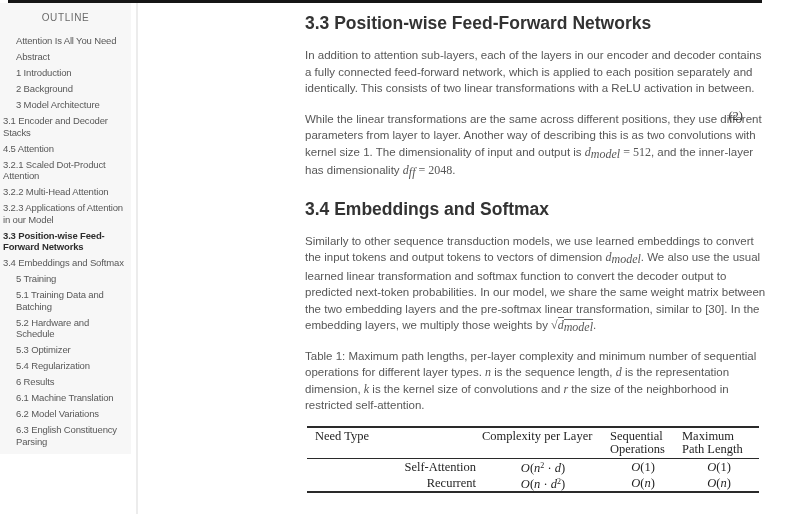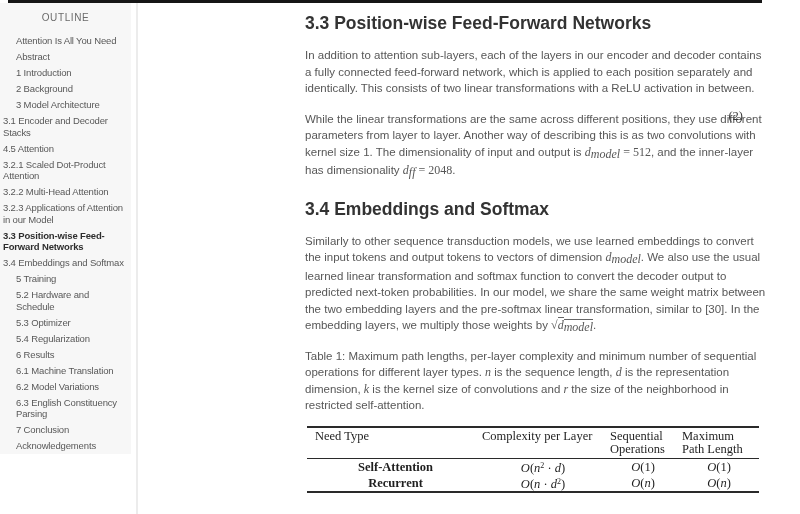--- a/index.html
+++ b/index.html
@@ -41,21 +41,21 @@
   .eq-num { position:absolute; right:28px; top:0; }
 
   
   table.cmp { border-collapse:collapse; width:452px; margin:4px 0 14px 2px;
               font-family:"Liberation Serif","DejaVu Serif",serif; font-size:12.5px; color:#1f1f1f;
               border-top:2px solid #2a2a2a; border-bottom:2px solid #2a2a2a; }
   table.cmp th { font-weight:normal; text-align:left; vertical-align:top;
                  padding:2px 3px 1px; border-bottom:1.5px solid #2a2a2a; line-height:1.1; }
   table.cmp th.h-layer { text-align:left; padding-left:8px; }
   table.cmp td { padding:0 3px; text-align:center; line-height:13.2px; }
-  table.cmp td.c-layer { text-align:center; padding-left:8px;font-weight:bold; }
+  table.cmp td.c-layer { text-align:right; padding-left:8px; }
   table.cmp .msup { font-size:8px; }
   .col-layer{width:172px;} .col-cx{width:128px;} .col-seq{width:72px;} .col-mpl{width:80px;}
 </style>
 </head>
 <body>
 
 <div class="top-border"></div>
 
 <div class="sidebar">
   <div class="sidebar-title">OUTLINE</div>
@@ -66,20 +66,21 @@
       <div class="oitem lvl0">2 Background</div>
       <div class="oitem lvl0">3 Model Architecture</div>
       <div class="oitem lvl2">3.1 Encoder and Decoder Stacks</div>
       <div class="oitem lvl2">4.5 Attention</div>
       <div class="oitem lvl2">3.2.1 Scaled Dot-Product Attention</div>
       <div class="oitem lvl2">3.2.2 Multi-Head Attention</div>
       <div class="oitem lvl2">3.2.3 Applications of Attention in our Model</div>
       <div class="oitem lvl2 active">3.3 Position-wise Feed-Forward Networks</div>
       <div class="oitem lvl2">3.4 Embeddings and Softmax</div>
       <div class="oitem lvl0">5 Training</div>
+      <div class="oitem lvl1">5.1 Training Data and Batching</div>
       <div class="oitem lvl1">5.2 Hardware and Schedule</div>
       <div class="oitem lvl1">5.3 Optimizer</div>
       <div class="oitem lvl1">5.4 Regularization</div>
       <div class="oitem lvl0">6 Results</div>
       <div class="oitem lvl1">6.1 Machine Translation</div>
       <div class="oitem lvl1">6.2 Model Variations</div>
       <div class="oitem lvl0">6.3 English Constituency Parsing</div>
       <div class="oitem lvl0">7 Conclusion</div>
       <div class="oitem lvl0">Acknowledgements</div>
       <div class="oitem lvl0">References</div>

